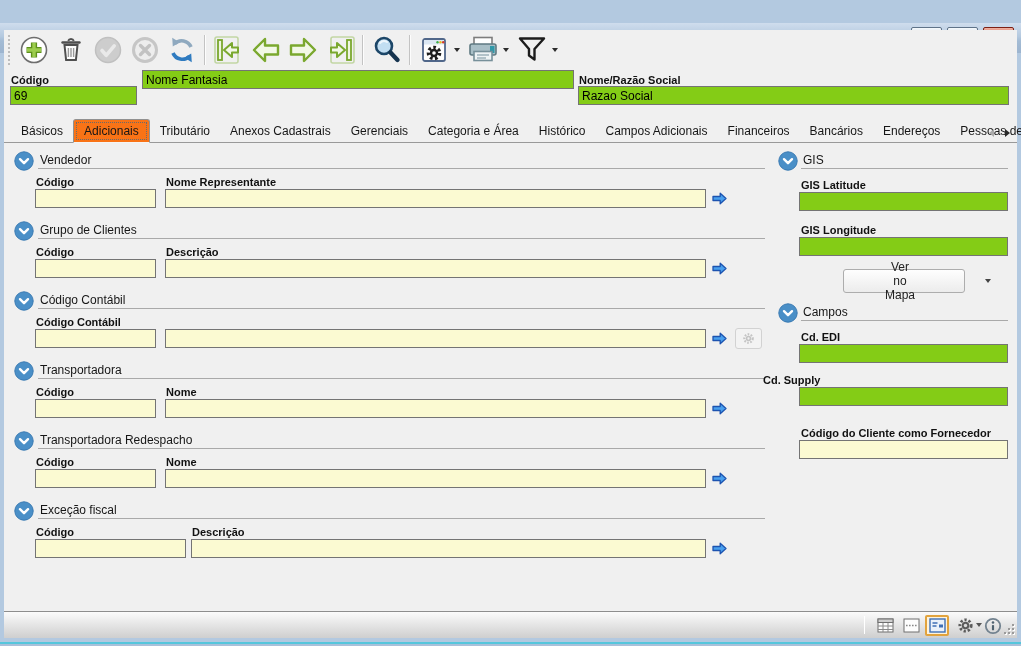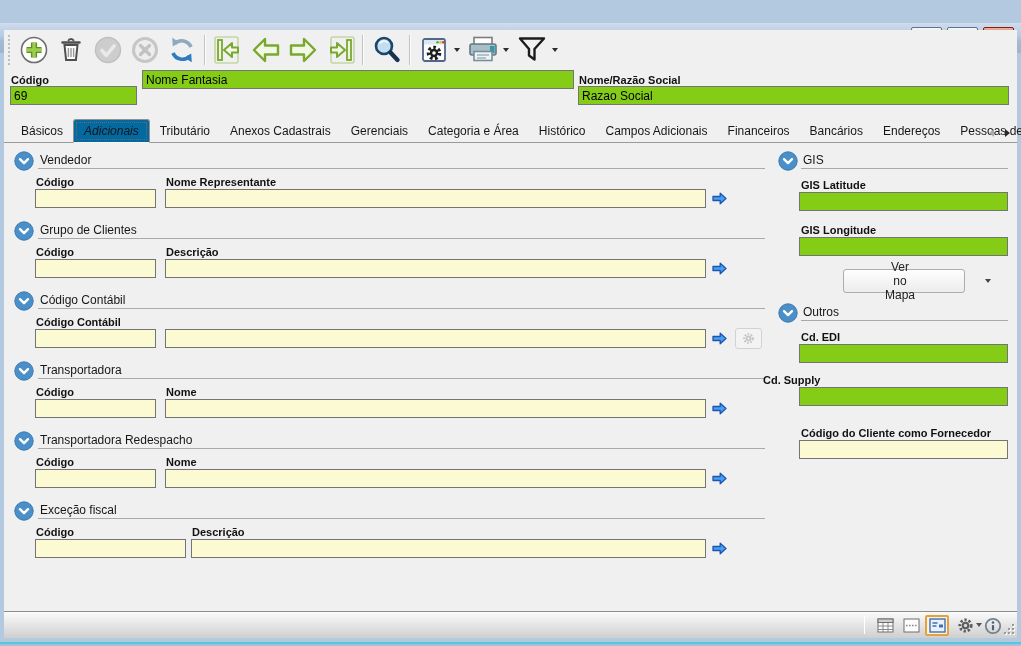--- a/index.html
+++ b/index.html
@@ -40,22 +40,22 @@
   
   .flabel { position:absolute; white-space:nowrap; color:#111;font-weight:bold; }
   .finput { position:absolute; height:19px; border:1px solid #747474; background:#84cc16; font-family:"Liberation Sans",sans-serif;
     font-size:12px; padding:0 3px; color:#000; border-radius:0; outline:none; }
   .finput.yellow { background:#fbfad2; }
 
   
   .tabstrip { position:absolute; top:88px; left:0; right:0; height:25px; display:flex; align-items:flex-end;
     padding-left:7px; border-bottom:1px solid #999; }
   .tab { height:21px; line-height:20px; padding:0 10px; font-size:12px; color:#161616; white-space:nowrap; }
-  .tab.selected { height:24px; line-height:23px; background:#0369a1; border:1px solid #919191; border-bottom:1px solid #f4f4f4;
-    border-radius:3px 3px 0 0; margin-bottom:-1px; outline:1px dotted #6b6b6b; outline-offset:-4px;font-style:italic; }
+  .tab.selected { height:24px; line-height:23px; background:#f97316; border:1px solid #919191; border-bottom:1px solid #f4f4f4;
+    border-radius:3px 3px 0 0; margin-bottom:-1px; outline:1px dotted #6b6b6b; outline-offset:-4px; }
   .tabscroll { position:absolute; right:4px; bottom:4px; display:flex; gap:8px; align-items:center; }
   .tsc { width:8px; height:10px; display:flex; align-items:center; }
   .tsc.left::after { content:""; border-top:4px solid transparent; border-bottom:4px solid transparent; border-right:5px solid #ababab; }
   .tsc.right::after { content:""; border-top:4px solid transparent; border-bottom:4px solid transparent; border-left:5px solid #2a2a2a; }
 
   
   .page { position:absolute; top:113px; left:0; right:0; bottom:27px; background:#f0f0f0; overflow:hidden; }
   .sec-icon { position:absolute; width:20px; height:20px; }
   .sec-title { position:absolute; font-size:12px; color:#161616; white-space:nowrap; }
   .sec-rule { position:absolute; height:1px; background:#a9a9a9; }
@@ -359,21 +359,21 @@
           <circle cx="10" cy="7.5" r="2.4" fill="#fff"></circle>
         </svg>
         <span class="lbl">Ver no Mapa</span>
         <span class="sep"></span>
         <span class="dd"></span>
       </div>
 
       <svg class="sec-icon" style="left:774px; top:160px" viewBox="0 0 20 20">
           <use href="#i-chevblue"></use>
         </svg>
-      <span class="sec-title" style="left:799px; top:162px">Outros</span>
+      <span class="sec-title" style="left:799px; top:162px">Campos</span>
       <div class="sec-rule" style="left:797px; width:207px; top:177px"></div>
       <span class="flabel" style="left:797px; top:188px">Cd. EDI</span>
       <input class="finput" style="left: 795px; top: 201px; width: 209px;">
       <span class="flabel" style="left:759px; top:231px">Cd. Supply</span>
       <input class="finput" style="left: 795px; top: 244px; width: 209px;">
       <span class="flabel" style="left:797px; top:284px">Código do Cliente como Fornecedor</span>
       <input class="finput yellow" style="left: 795px; top: 297px; width: 209px;">
     </div>
 
     <div class="statusbar">

